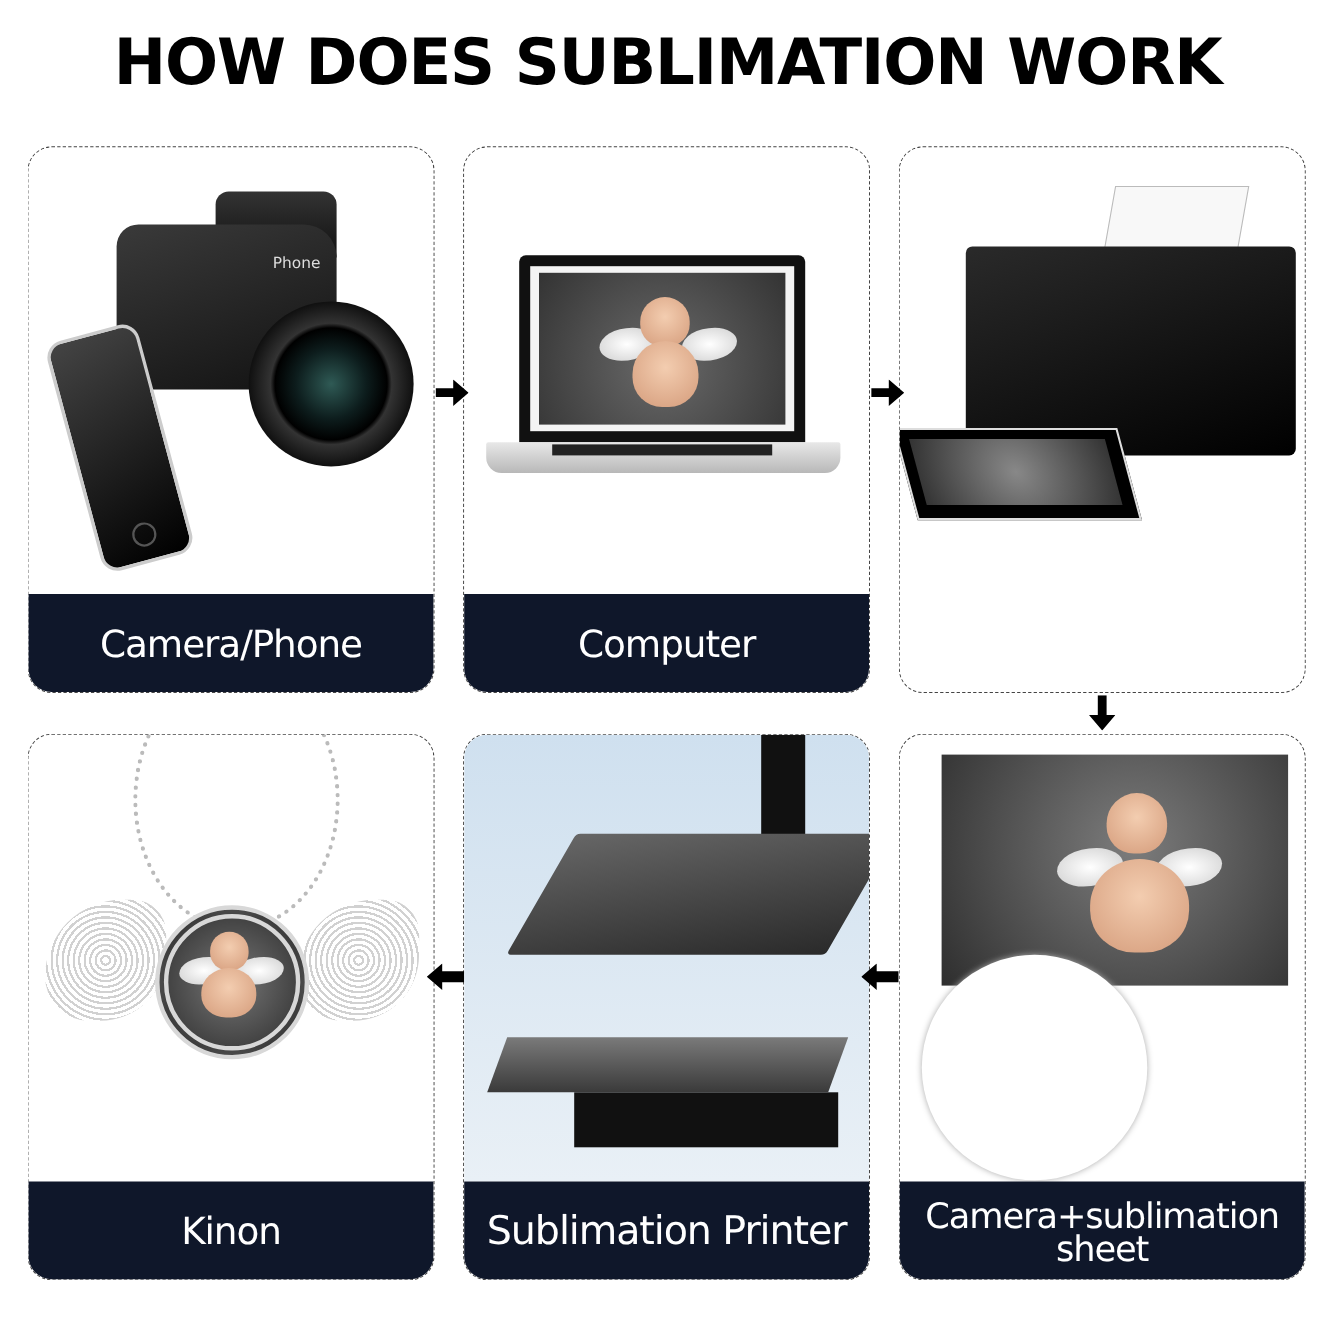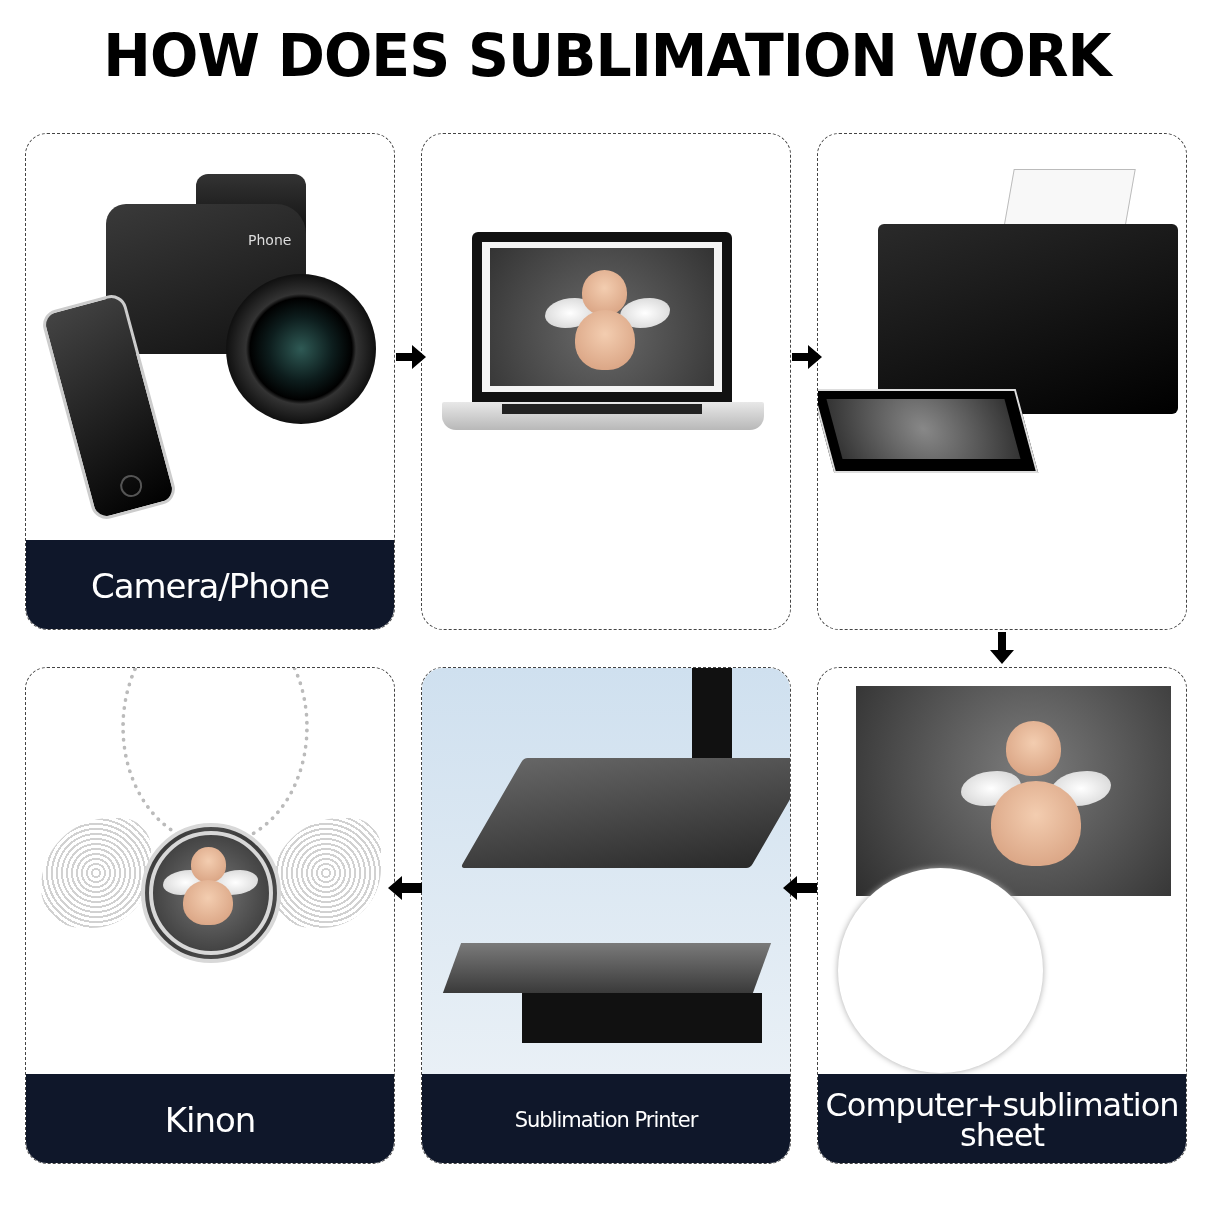--- a/index.html
+++ b/index.html
@@ -14,21 +14,21 @@
     border: 1.5px dashed #444; border-radius: 22px; box-sizing: border-box;
     background: #fff; overflow: hidden;
   }
   .card .label {
     position: absolute; left: -2px; right: -2px; bottom: -2px; height: 91px;
     background: #0f172a; color: #fff; border-radius: 0 0 22px 22px;
     display: flex; align-items: center; justify-content: center; text-align: center;
     font-family: "DejaVu Sans", sans-serif; font-weight: normal; font-size: 34px;
     letter-spacing: -1px; line-height: 32px;
   }
-  .card .label.small { font-size: 21px; margin-top: 12px; }
+  .card .label.small { font-size: 36px; margin-top: 12px; }
   .card .label.two { font-size: 32px; line-height: 30px; }
   .img-area { position: absolute; left: 0; right: 0; top: 0; bottom: 89px; }
   .arrow { position: absolute; }
   
   .cam-body { position:absolute; left:80px; top:70px; width:200px; height:150px; background:linear-gradient(160deg,#3a3a3a,#111); border-radius:20px 30px 10px 10px; }
   .cam-prism { position:absolute; left:170px; top:40px; width:110px; height:60px; background:linear-gradient(180deg,#333,#111); border-radius:12px 12px 0 0; }
   .cam-brand { position:absolute; left:222px; top:98px; color:#ddd; font-size:14px; font-family:"DejaVu Sans",sans-serif; }
   .cam-lens { position:absolute; left:200px; top:140px; width:150px; height:150px; border-radius:50%; background:radial-gradient(circle,#2f5a55 0,#0d1d1d 30%,#000 48%,#333 52%,#111 70%,#222 100%); }
   .phone { position:absolute; left:40px; top:165px; width:80px; height:210px; background:linear-gradient(160deg,#444,#000); border:3px solid #ccc; border-radius:16px; transform:rotate(-15deg); }
   .phone .btn { position:absolute; bottom:12px; left:30px; width:18px; height:18px; border-radius:50%; border:2px solid #555; }
@@ -85,20 +85,21 @@
           <div class="wing" style="left:55px; top:50px; width:50px; height:30px;"></div>
           <div class="wing" style="left:130px; top:50px; width:50px; height:30px;"></div>
           <div class="baby" style="left:92px; top:22px; width:45px; height:45px;"></div>
           <div class="baby" style="left:85px; top:62px; width:60px; height:60px;"></div>
         </div>
       </div>
     </div>
     <div class="lap-base"></div>
     <div class="lap-keys"></div>
   </div>
+  <div class="label">Computer</div>
 </div>
 
 <div class="card" style="left:817px; top:133px;">
   <div class="img-area">
     <div class="prt-paper"></div>
     <div class="prt-body"></div>
     <div class="prt-tray">
         <div class="ph"></div>
       </div>
   </div>
@@ -134,21 +135,21 @@
   <div class="img-area">
     <div class="pic">
       <div class="wing" style="left:105px; top:85px; width:60px; height:35px;"></div>
       <div class="wing" style="left:195px; top:85px; width:60px; height:35px;"></div>
       <div class="baby" style="left:150px; top:35px; width:55px; height:55px;"></div>
       <div class="baby" style="left:135px; top:95px; width:90px; height:85px;"></div>
     </div>
     <div class="sheet"></div>
   </div>
   <div class="label two">
-    <div><span>Computer+sublimation</span><br><span>sheet</span></div>
+    <div><span>Camera+sublimation</span><br><span>sheet</span></div>
   </div>
 </div>
 
 <svg class="arrow" style="left:396px; top:345px;" width="30" height="24" viewBox="0 0 30 24">
     <path d="M0 8 H16 V0 L30 12 L16 24 V16 H0 Z" fill="#000"></path>
   </svg>
 <svg class="arrow" style="left:792px; top:345px;" width="30" height="24" viewBox="0 0 30 24">
     <path d="M0 8 H16 V0 L30 12 L16 24 V16 H0 Z" fill="#000"></path>
   </svg>
 <svg class="arrow" style="left:990px; top:632px;" width="24" height="32" viewBox="0 0 24 32">

